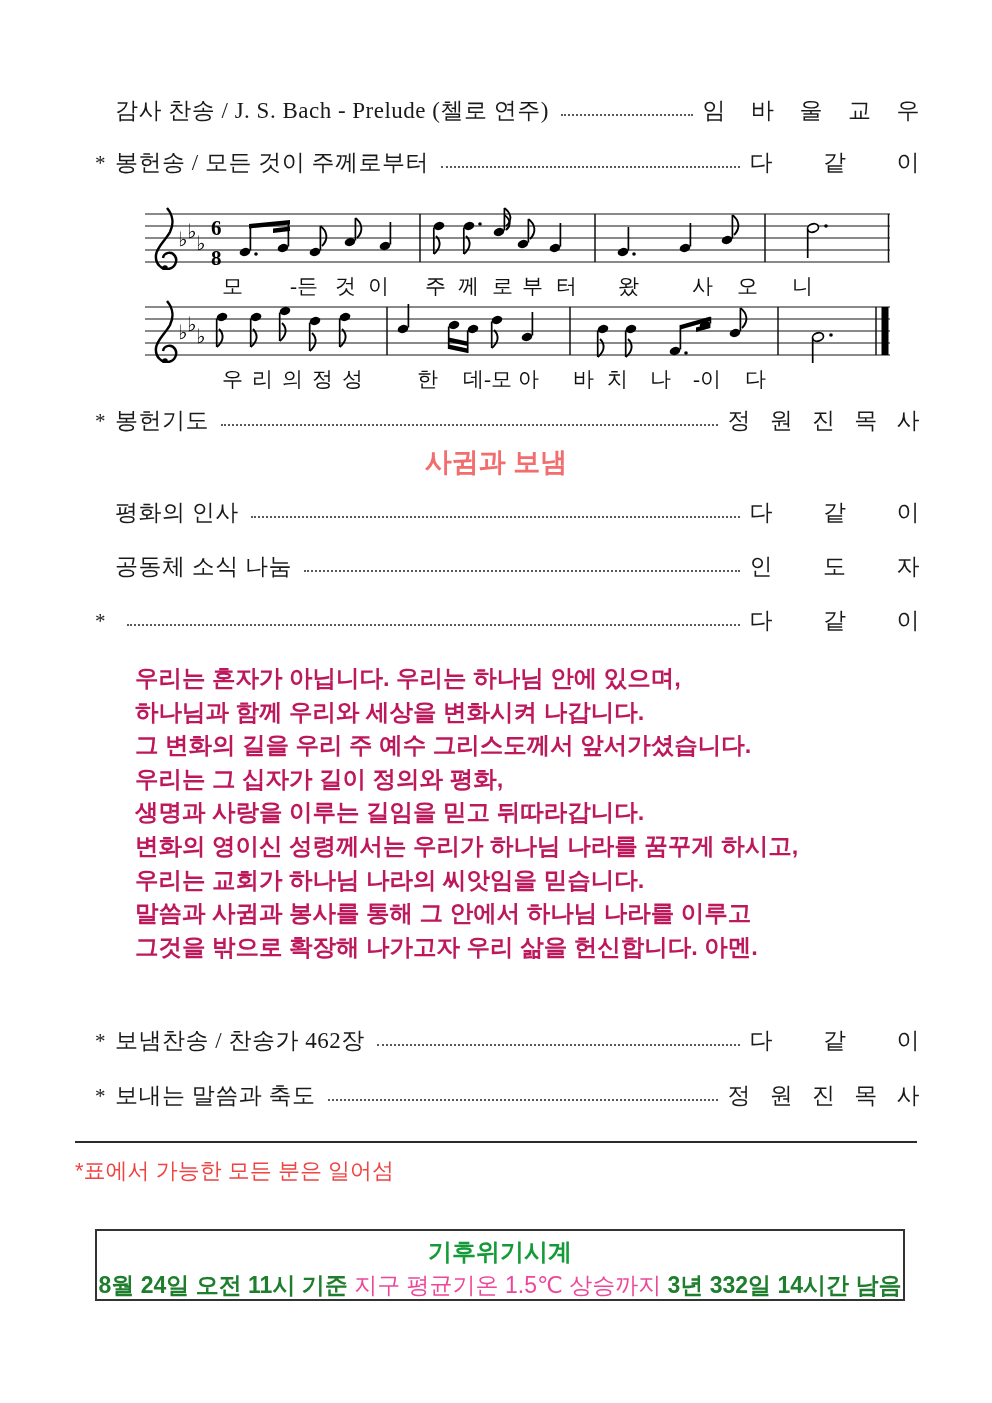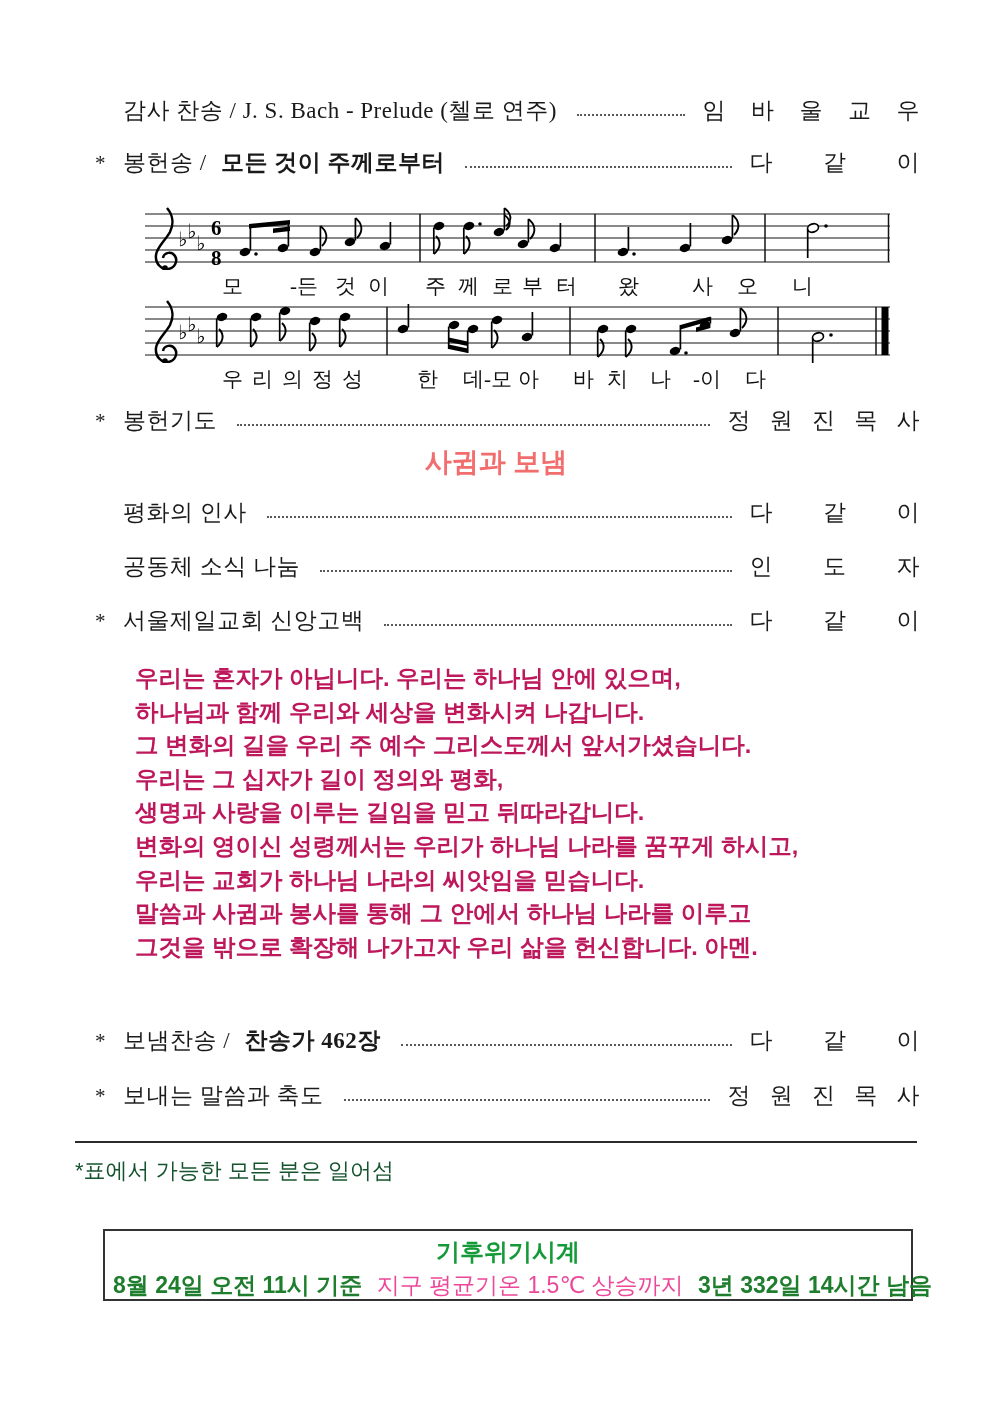--- a/index.html
+++ b/index.html
@@ -11,25 +11,24 @@
     font-family:"Liberation Serif","DejaVu Serif",serif;
     color:#1a1a1a;
   }
   .abs{position:absolute;}
   
   .srow{
     left:95px;right:72px;
     display:flex;align-items:center;
     font-size:23px;line-height:30px;height:30px;
     letter-spacing:0.5px;
-    gap:8px;
   }
   .srow .marker{width:20px;flex:0 0 20px;font-size:21px;color:#222;}
   .srow .lbl{white-space:pre;}
-  .srow .lbl-b{white-space:pre;font-weight:bold;text-align:center;}
+  .srow .lbl-b{white-space:pre;font-weight:normal;text-align:center;}
   .srow .leader{
     flex:1 1 auto;height:2px;
     border-bottom:2px dotted #595959;
     margin:0 10px 0 12px;position:relative;top:3px;
   }
   .srow .who{white-space:pre;}
   
   .heading{
     left:0;width:100%;text-align:center;
     font-family:"Liberation Sans","DejaVu Sans",sans-serif;
@@ -54,32 +53,31 @@
   .creed{
     left:135px;right:60px;
     font-family:"Liberation Sans","DejaVu Sans",sans-serif;
     font-weight:bold;font-size:23.5px;line-height:33.6px;color:#be185d;
   }
   
   .rule{left:75px;width:842px;border-top:2px solid #2b2b2b;height:0;}
   .footnote{
     left:75px;
     font-family:"Liberation Sans","DejaVu Sans",sans-serif;
-    font-size:22px;color:#14532d;
+    font-size:22px;color:#ef4444;
   }
   .climate{
     left:95px;width:806px;height:68px;
     border:2px solid #333333;
     font-family:"Liberation Sans","DejaVu Sans",sans-serif;
     text-align:center;
-    margin-left:8px;
   }
   .climate .ctitle{margin-top:5px;font-size:24px;font-weight:bold;}
   .climate .cline{margin-top:2px;font-size:23px;}
-  .climate .cline span{white-space:pre;padding-left:8px;}
+  .climate .cline span{white-space:pre;}
   .cb{font-weight:bold;}
 </style>
 </head>
 <body>
 
 <div class="page">
 
   <div class="abs srow" style="top:96px;">
     <span class="marker"></span>
     <span class="lbl">감사 찬송 / J. S. Bach - Prelude (첼로 연주)</span>
@@ -286,21 +284,20 @@
 
   <div class="abs srow" style="top:552px;">
     <span class="marker"></span>
     <span class="lbl">공동체 소식 나눔</span>
     <span class="leader"></span>
     <span class="who">인        도        자</span>
   </div>
 
   <div class="abs srow" style="top:606px;">
     <span class="marker">*</span>
-    <span class="lbl">서울제일교회 신앙고백</span>
     <span class="leader"></span>
     <span class="who">다        같        이</span>
   </div>
 
   <div class="abs creed" style="top:662px;">
     <div>우리는 혼자가 아닙니다. 우리는 하나님 안에 있으며,</div>
     <div>하나님과 함께 우리와 세상을 변화시켜 나갑니다.</div>
     <div>그 변화의 길을 우리 주 예수 그리스도께서 앞서가셨습니다.</div>
     <div>우리는 그 십자가 길이 정의와 평화,</div>
     <div>생명과 사랑을 이루는 길임을 믿고 뒤따라갑니다.</div>

